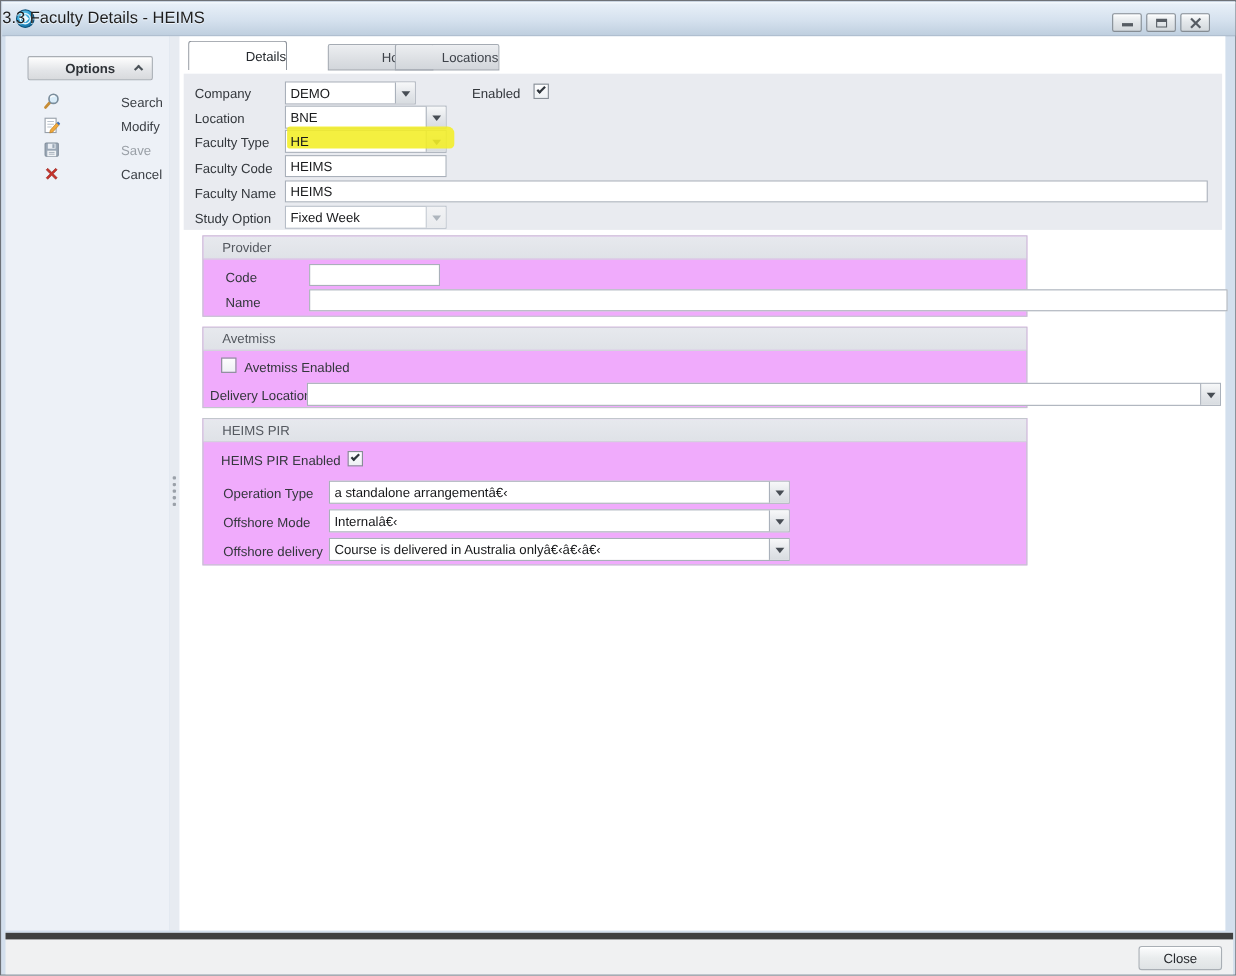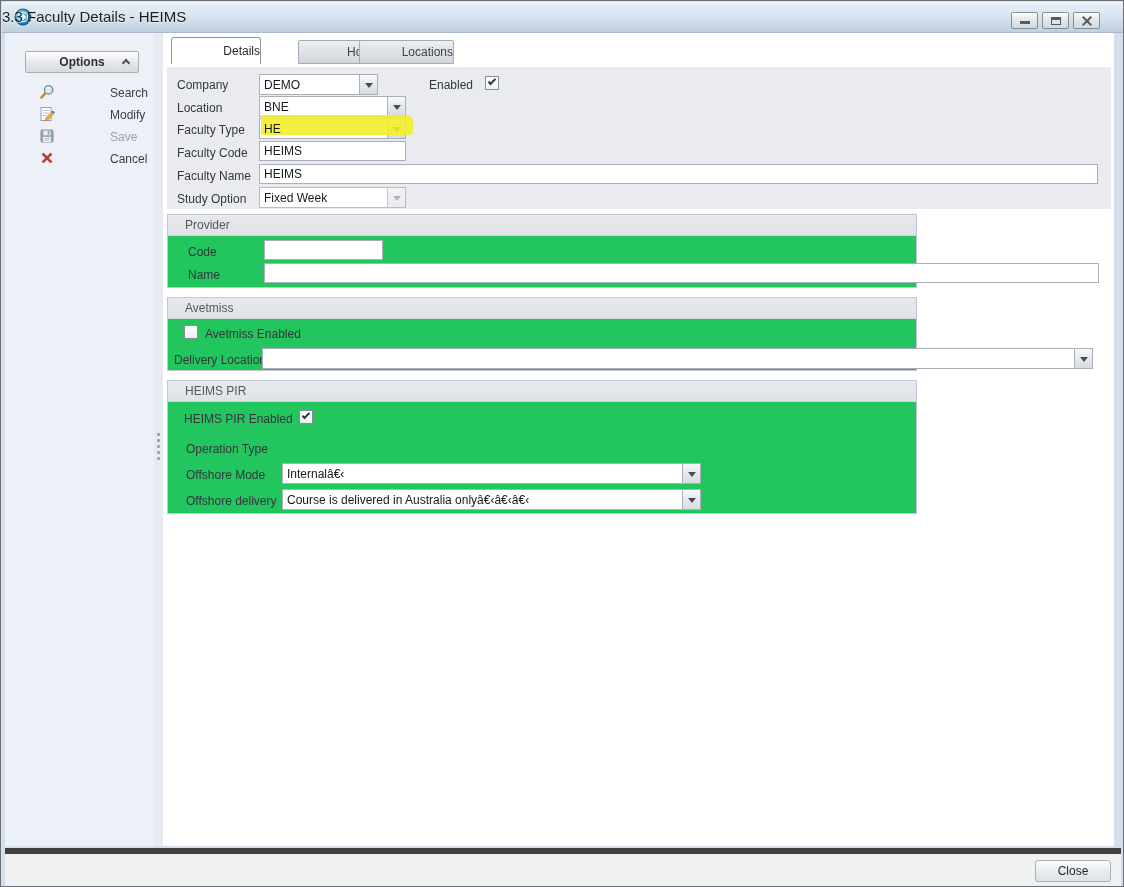--- a/index.html
+++ b/index.html
@@ -98,21 +98,21 @@
     position:absolute; left:1px; top:-4px; width:152px; height:20px;
     background:#f3ee26; opacity:.88; border-radius:3px 6px 4px 2px; z-index:1;
   }
   .checkbox {
     position:absolute; width:14px; height:14px; background:linear-gradient(#fdfdfe,#eef1f4);
     border:1px solid #878e96; cursor:pointer;
   }
   .checkbox .tick { display:none; position:absolute; left:2px; top:2px; width:8px; height:4px;
     border-left:2px solid #2f353c; border-bottom:2px solid #2f353c; transform:rotate(-45deg); }
   .checkbox.on .tick { display:block; }
-  .grp { position:absolute; left:4px; width:750px; background:#22c55e; border:1px solid #c2c6cd; }
+  .grp { position:absolute; left:21px; width:750px; background:#f0abfc; border:1px solid #c2c6cd; }
   .grp-provider { top:181px; height:74px; }
   .grp-avetmiss { top:264px; height:74px; }
   .grp-heims   { top:347px; height:134px; }
   .grp-header {
     position:absolute; left:0; right:0; top:0; height:21px;
     background:linear-gradient(#e7e9ee, #dfe2e7);
     border-bottom:1px solid #d2d5db;
     font-size:12px; color:#54585f; padding:3px 0 0 17px;
   }
   
@@ -290,20 +290,26 @@
     </div>
 
     <div class="grp grp-heims">
       <div class="grp-header">HEIMS PIR</div>
       <span class="flabel" style="left:16px; top:31px;">HEIMS PIR Enabled</span>
       <span class="checkbox on" style="left:131px; top:29px;">
           <span class="tick"></span>
         </span>
 
       <span class="flabel" style="left:18px; top:61px;">Operation Type</span>
+      <div class="ddl" style="left:114px; top:56px; width:419px;">
+        <span class="val">a standalone arrangementâ€‹</span>
+        <span class="btn">
+            <span class="tri"></span>
+          </span>
+      </div>
 
       <span class="flabel" style="left:18px; top:87px;">Offshore Mode</span>
       <div class="ddl" style="left:114px; top:82px; width:419px;">
         <span class="val">Internalâ€‹</span>
         <span class="btn">
             <span class="tri"></span>
           </span>
       </div>
 
       <span class="flabel" style="left:18px; top:113px;">Offshore delivery</span>

